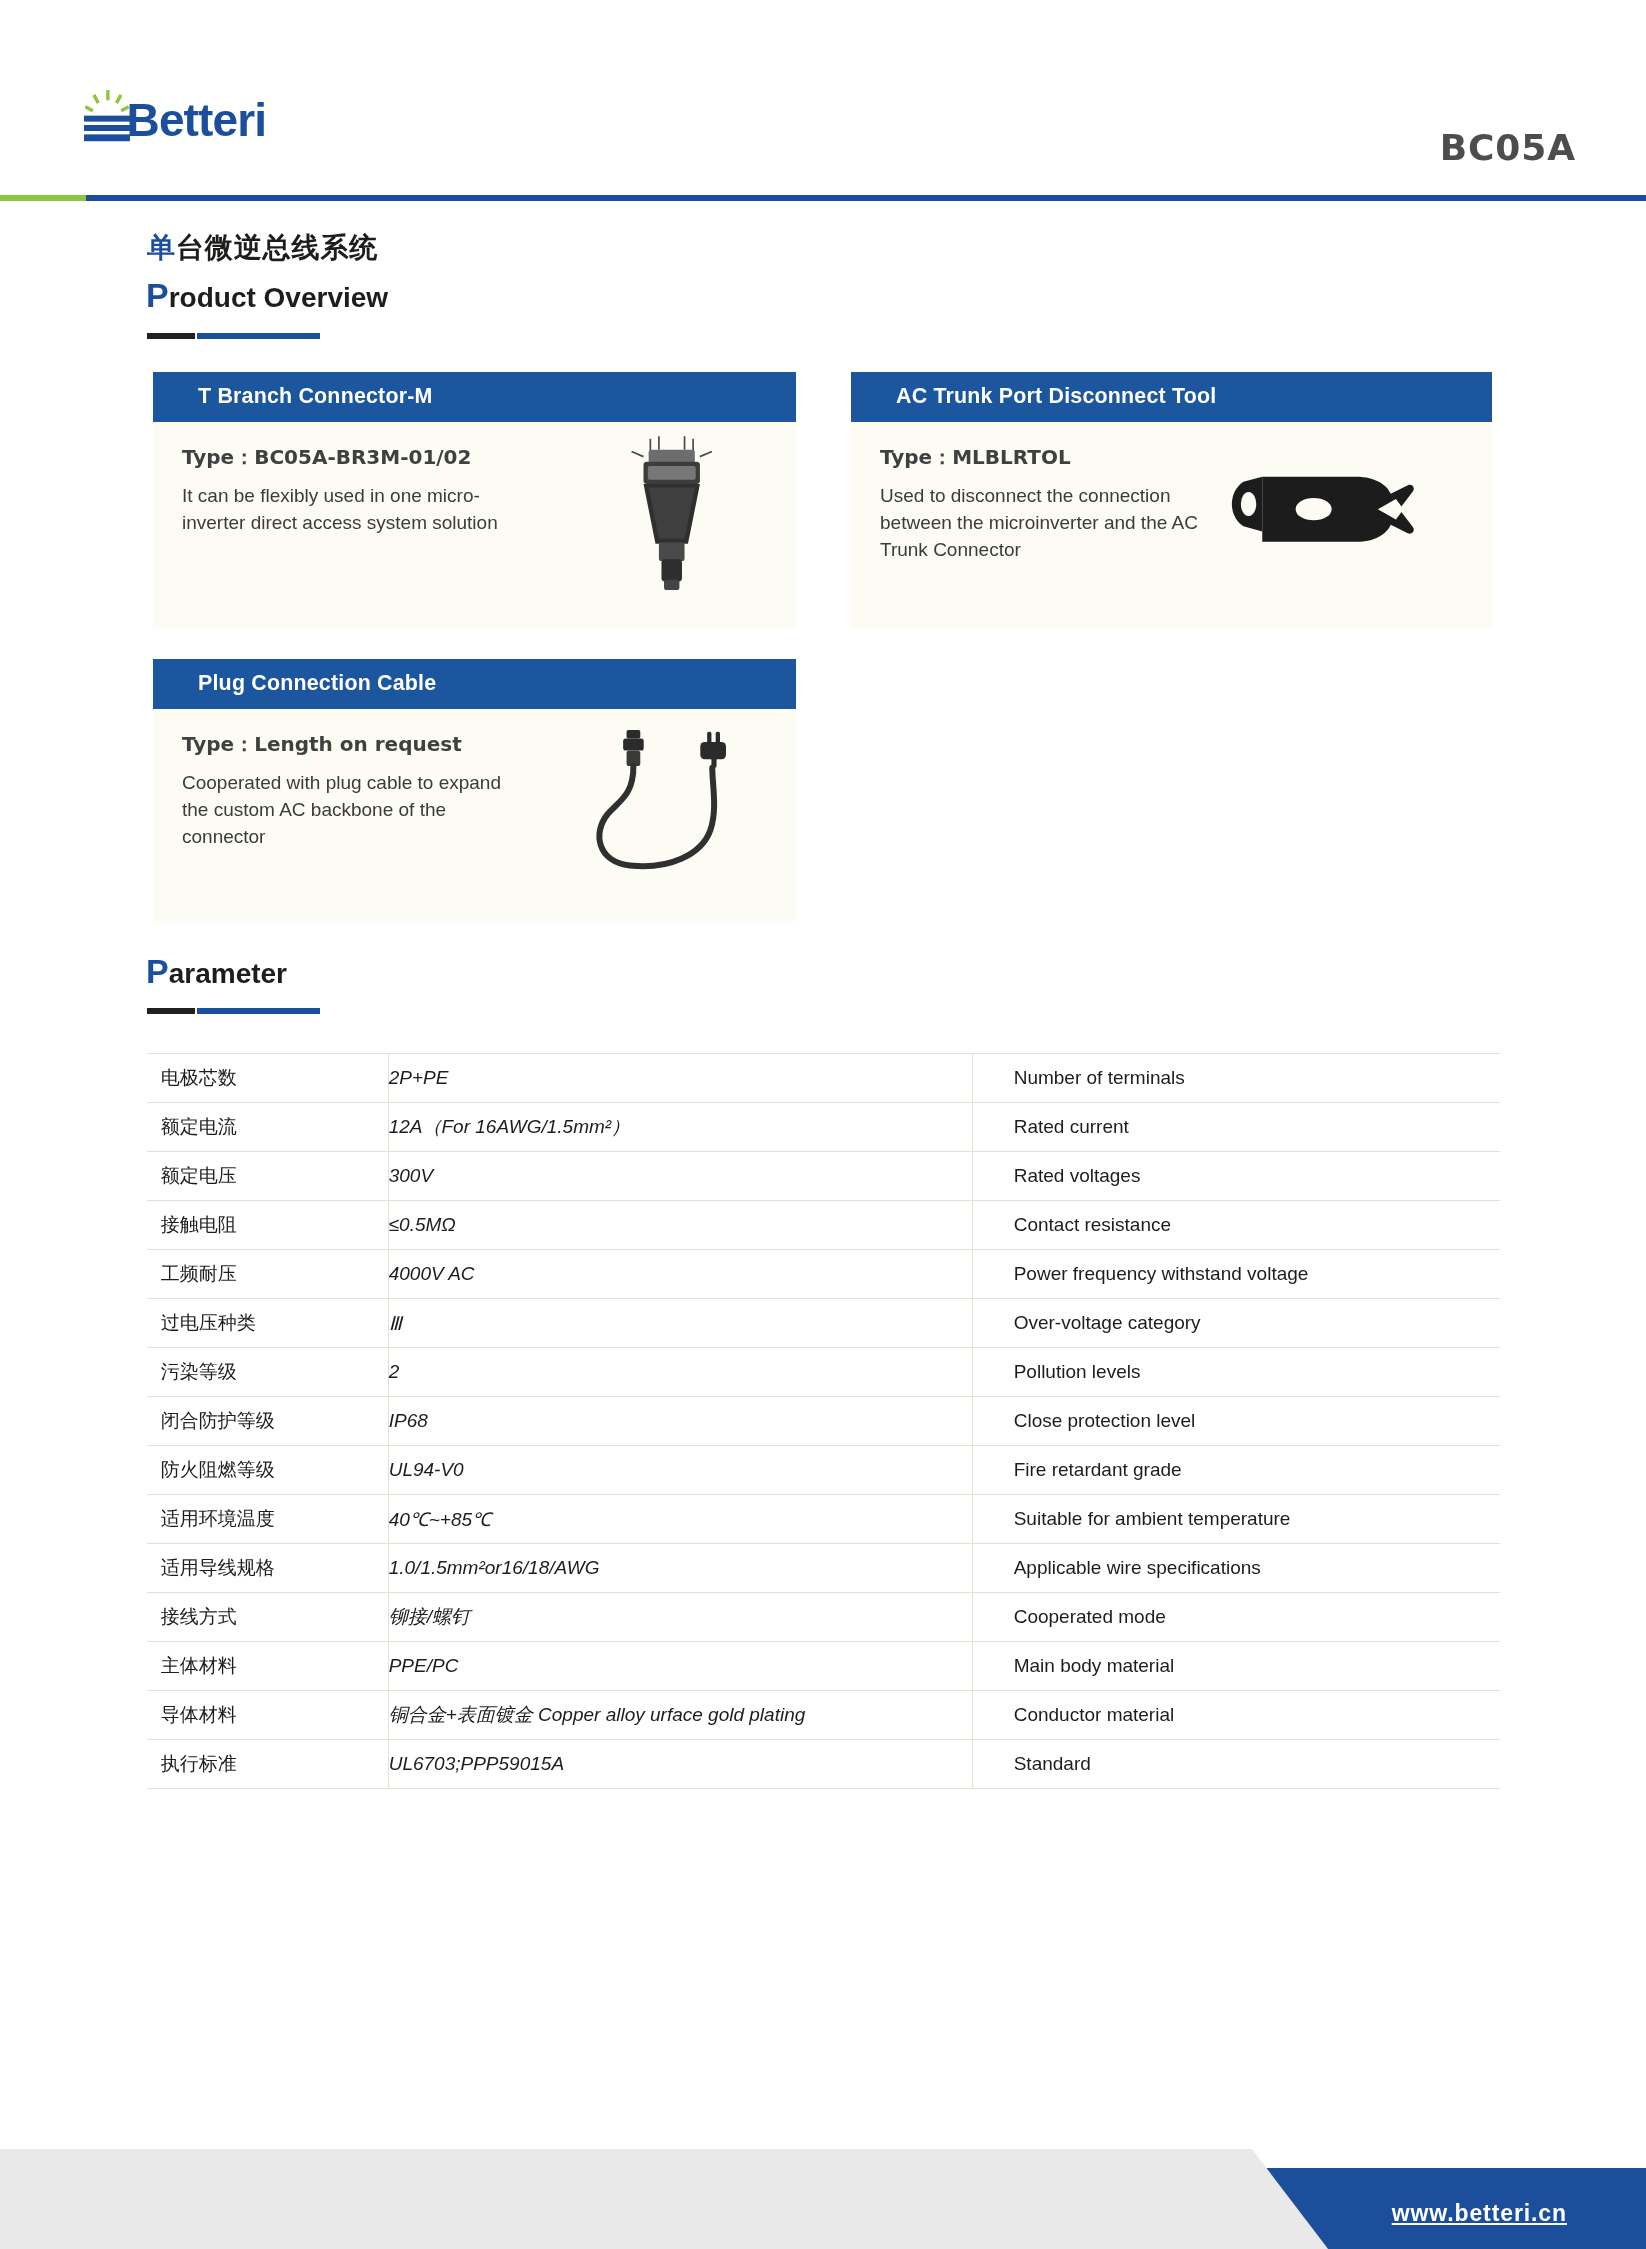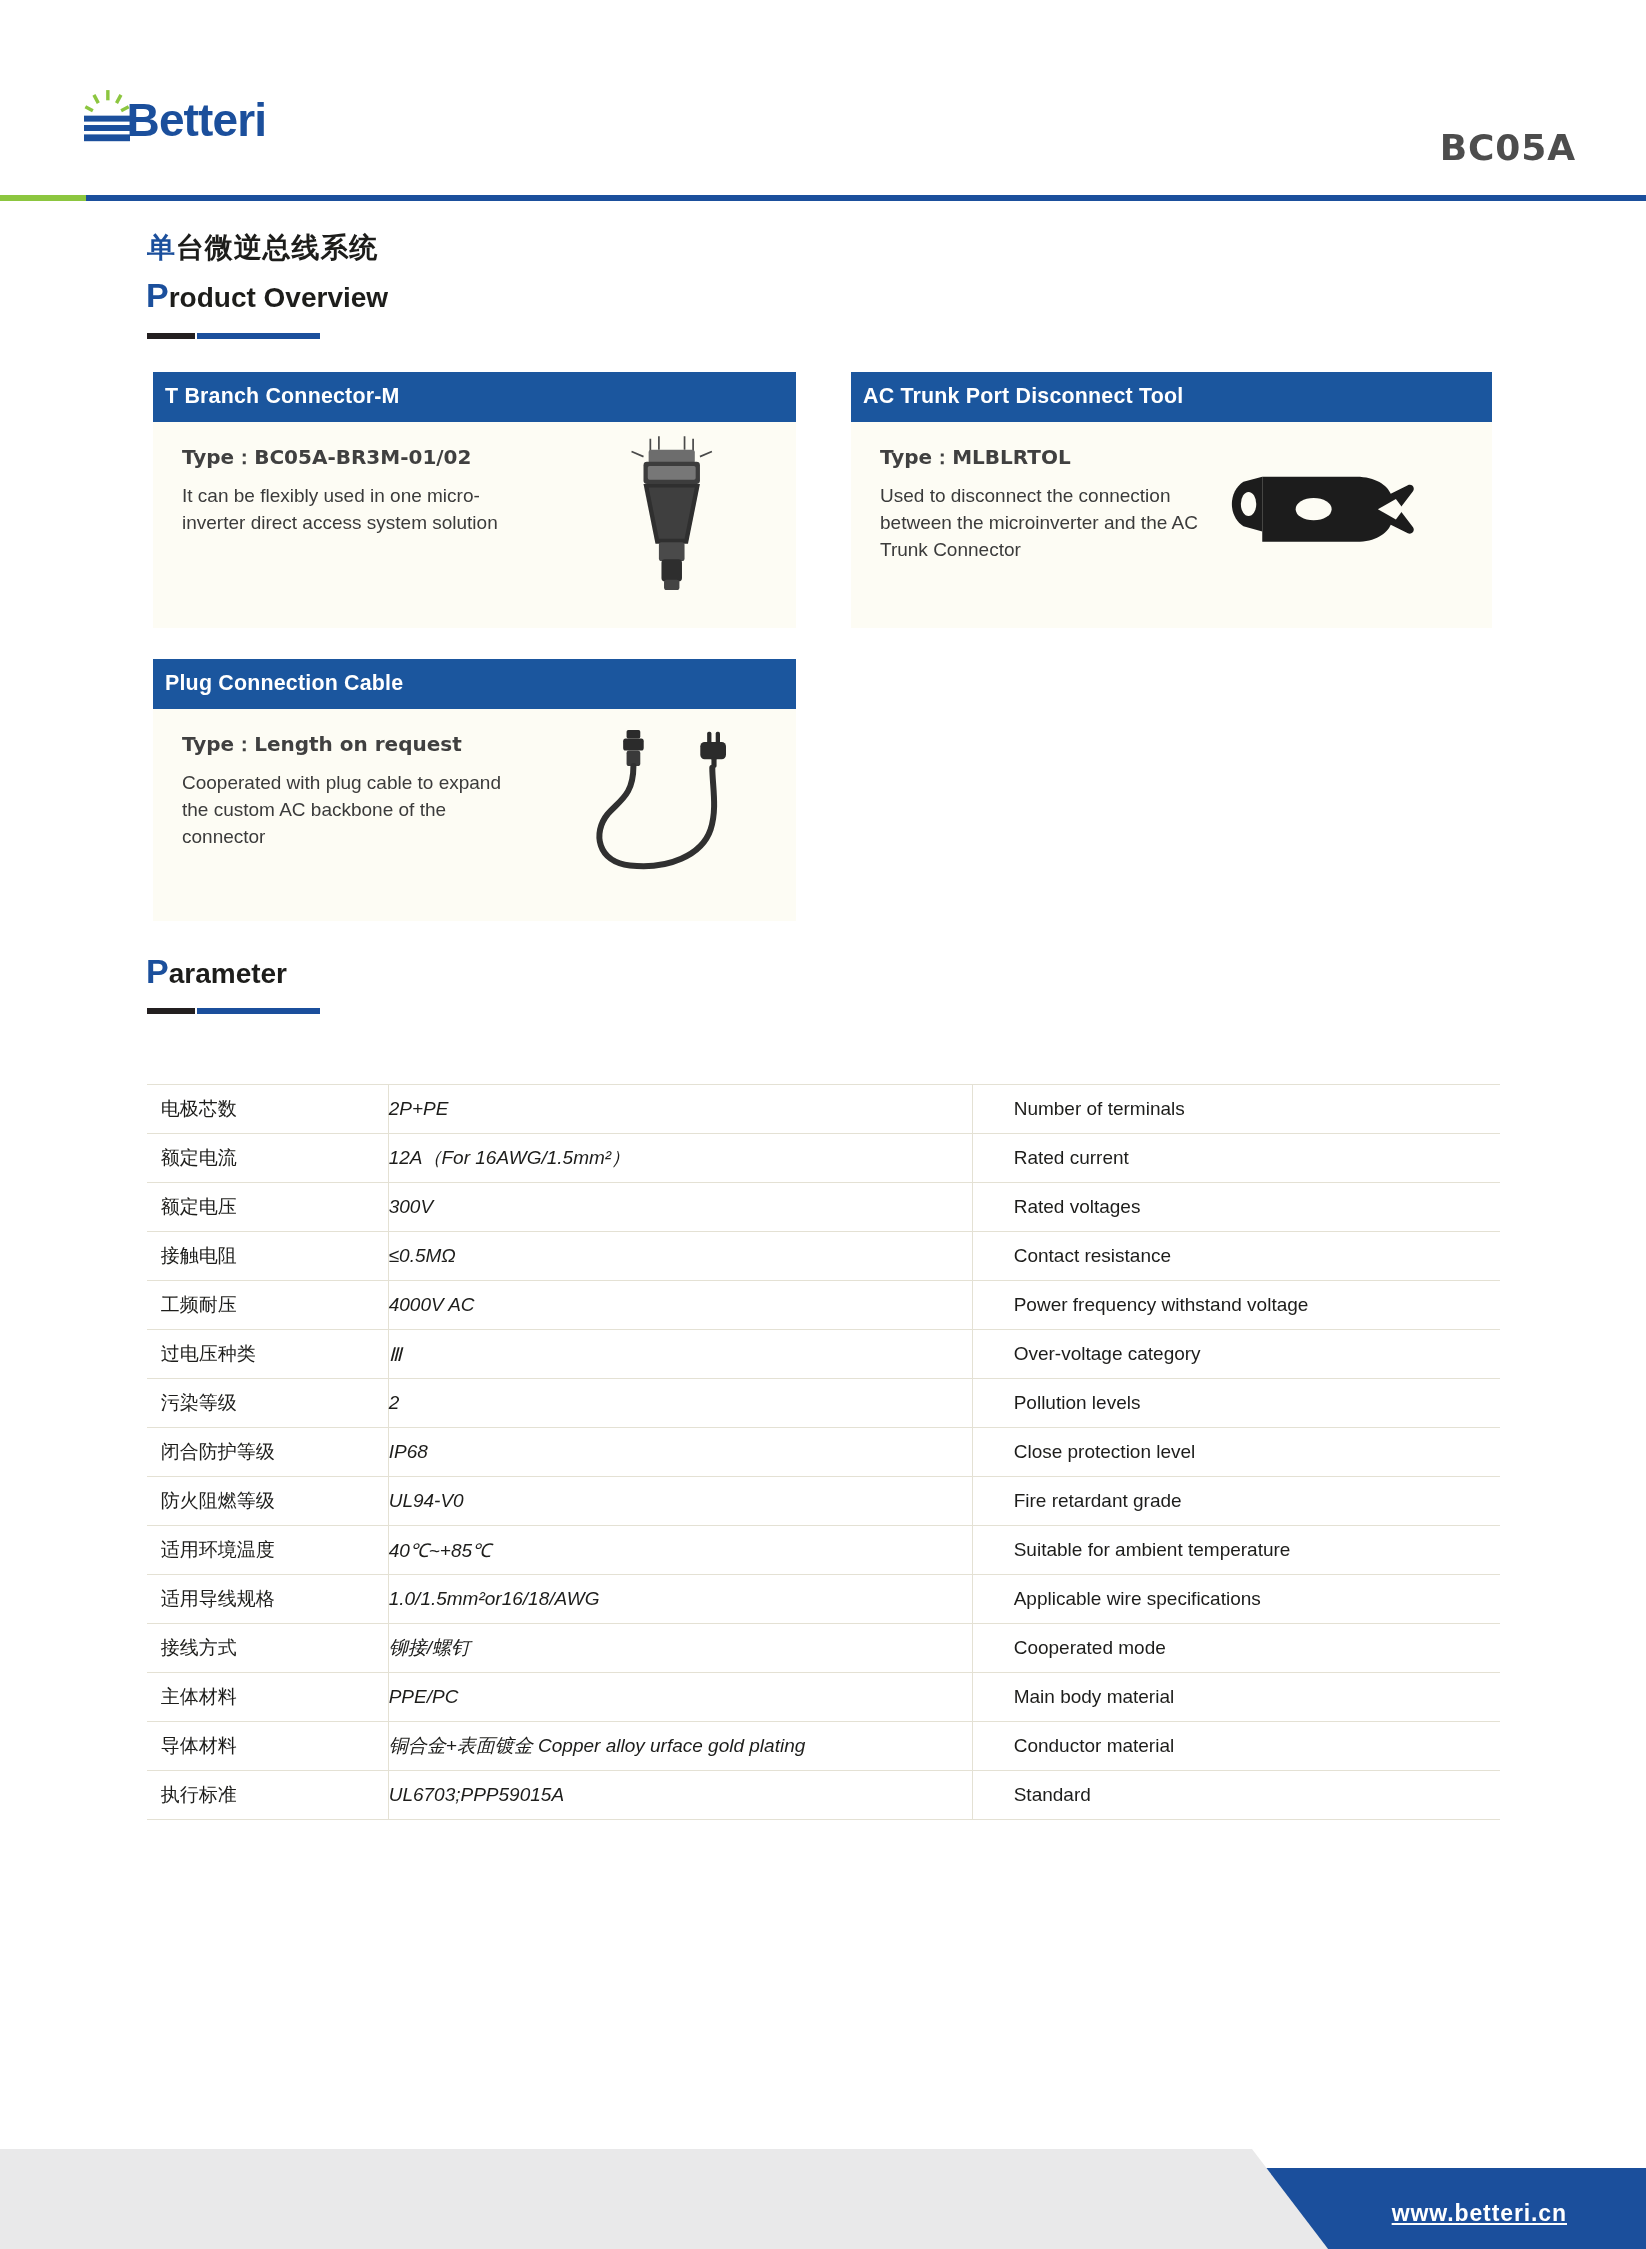--- a/index.html
+++ b/index.html
@@ -115,21 +115,21 @@
   
   .card {
     position: absolute;
     background: #fdfcf4;
   }
   .card-head {
     background: #1b569e;
     color: #ffffff;
     font-size: 21.4px;
     font-weight: bold;
-    padding: 12px 0 12px 12px;
+    padding: 12px 0 12px 45px;
     box-sizing: border-box;
     height: 50px;
     letter-spacing: 0.2px;
   }
   .card-body {
     position: relative;
     padding: 22px 26px 20.6px 29px;
     box-sizing: border-box;
   }
   .card-type {
@@ -152,21 +152,20 @@
 
   
   .param-table {
     position: absolute;
     left: 147px;
     top: 1053px;
     width: 1353px;
     border-collapse: collapse;
     font-size: 19px;
     color: #1d1d1b;
-    margin-top: 31px;
   }
   .param-table tr { height: 49px; }
   .param-table td {
     border-bottom: 0.9px solid #e4e1d4;
     vertical-align: middle;
     padding: 0;
   }
   .param-table tr:first-child td { border-top: 0.9px solid #e4e1d4; }
   .param-table td.c-cn {
     width: 227px;

